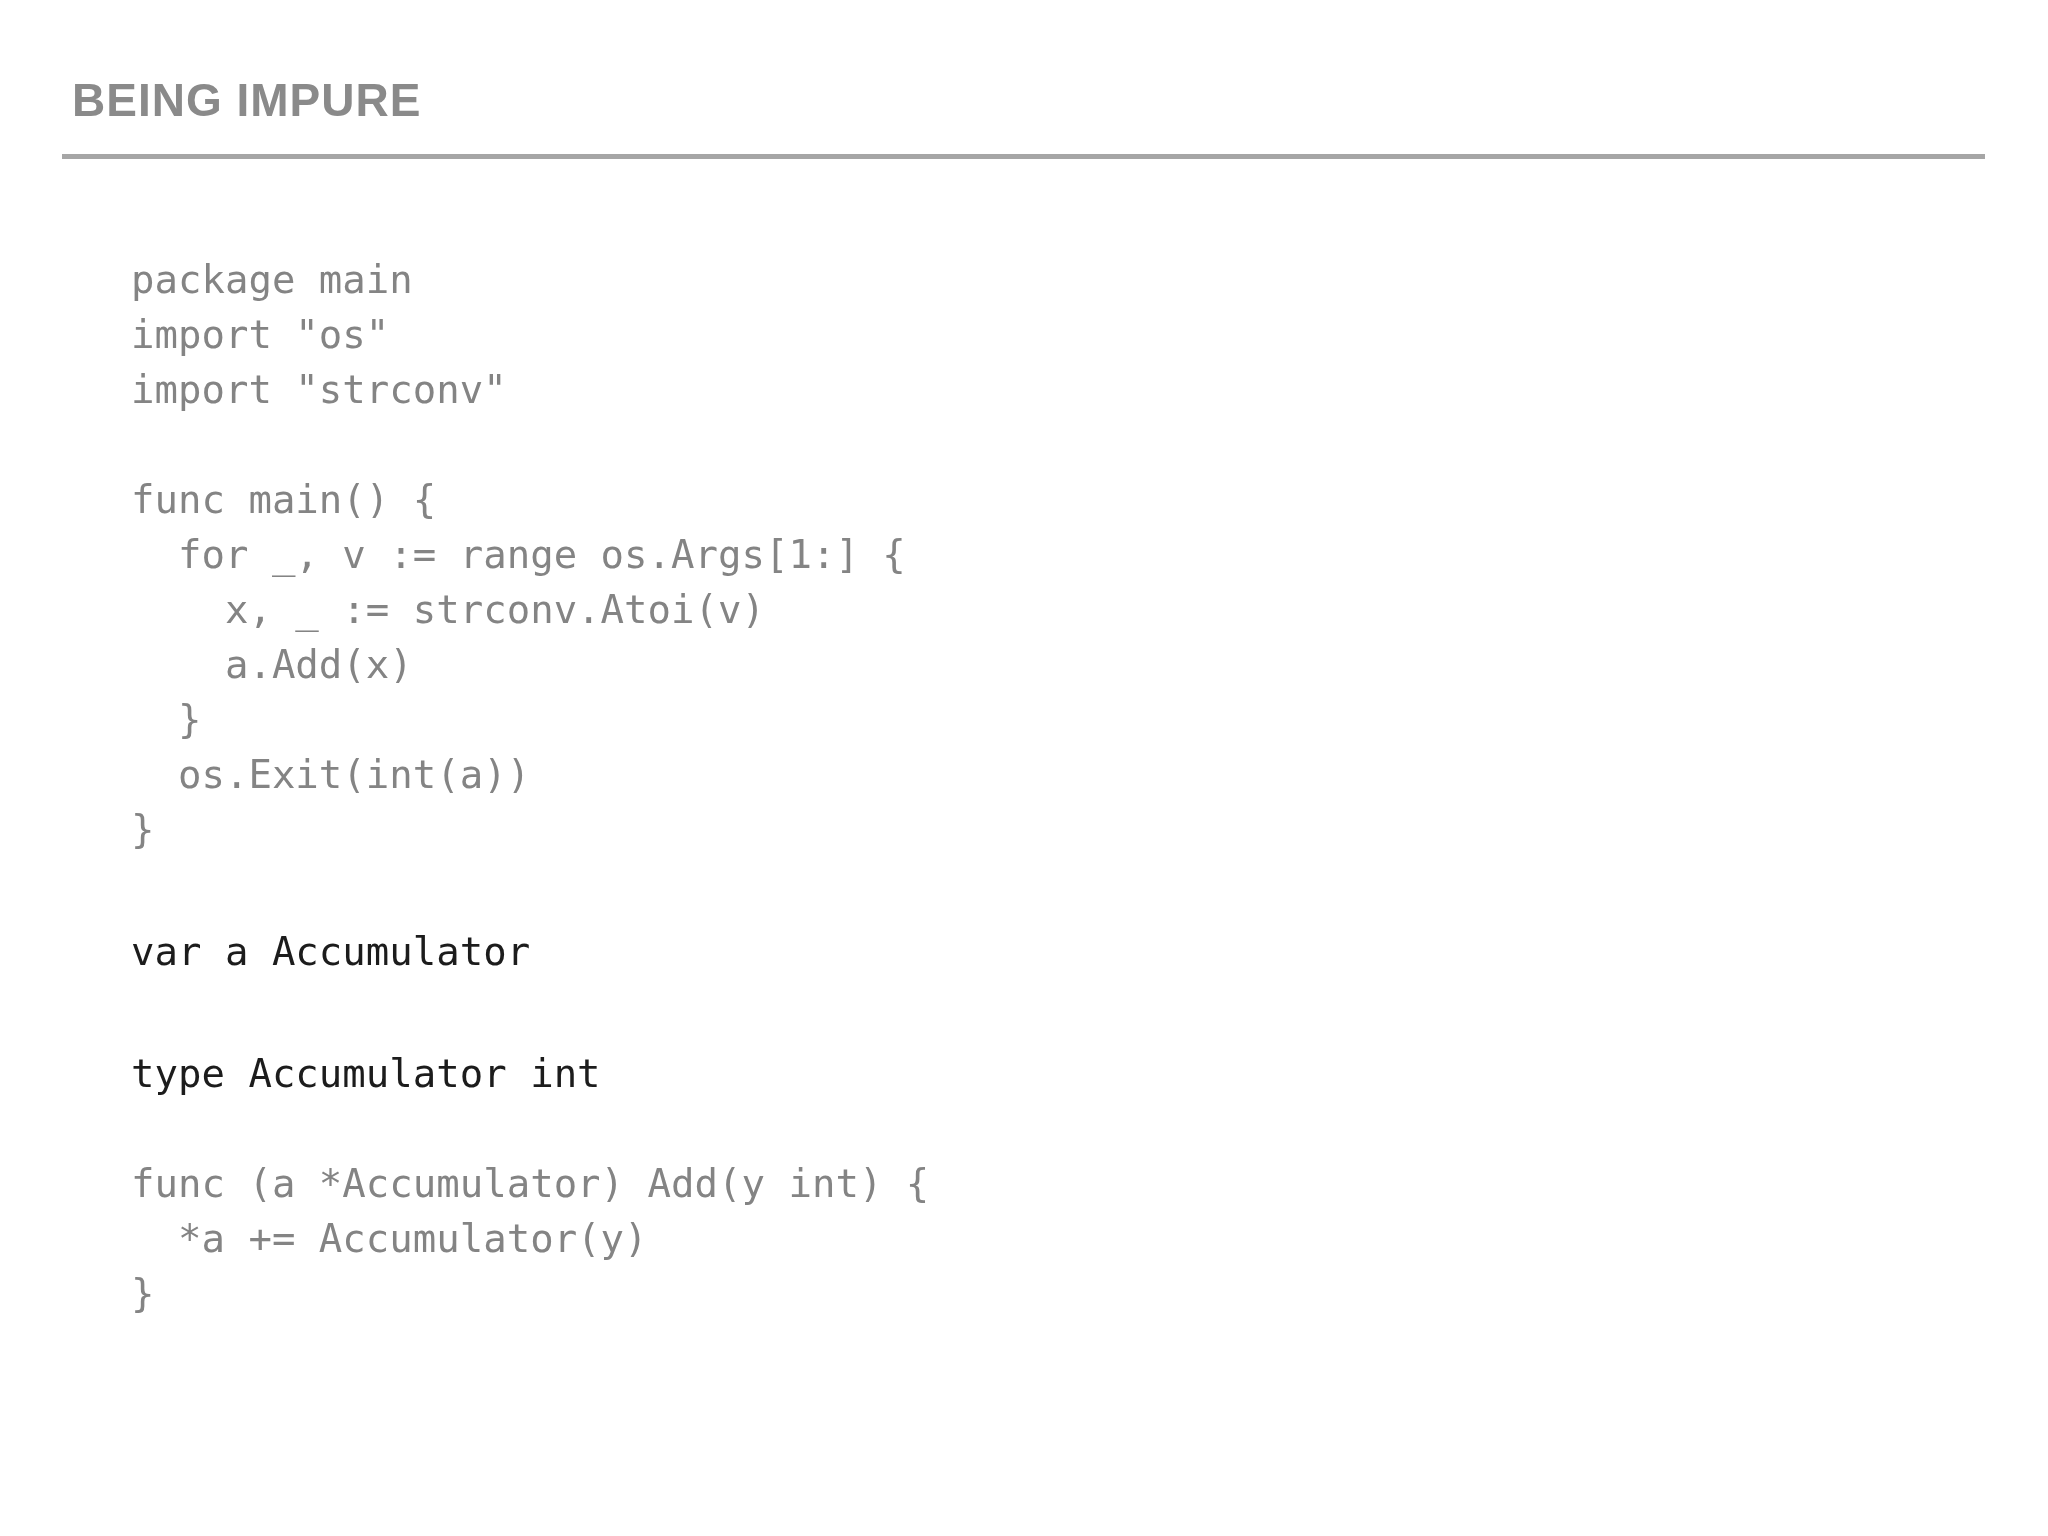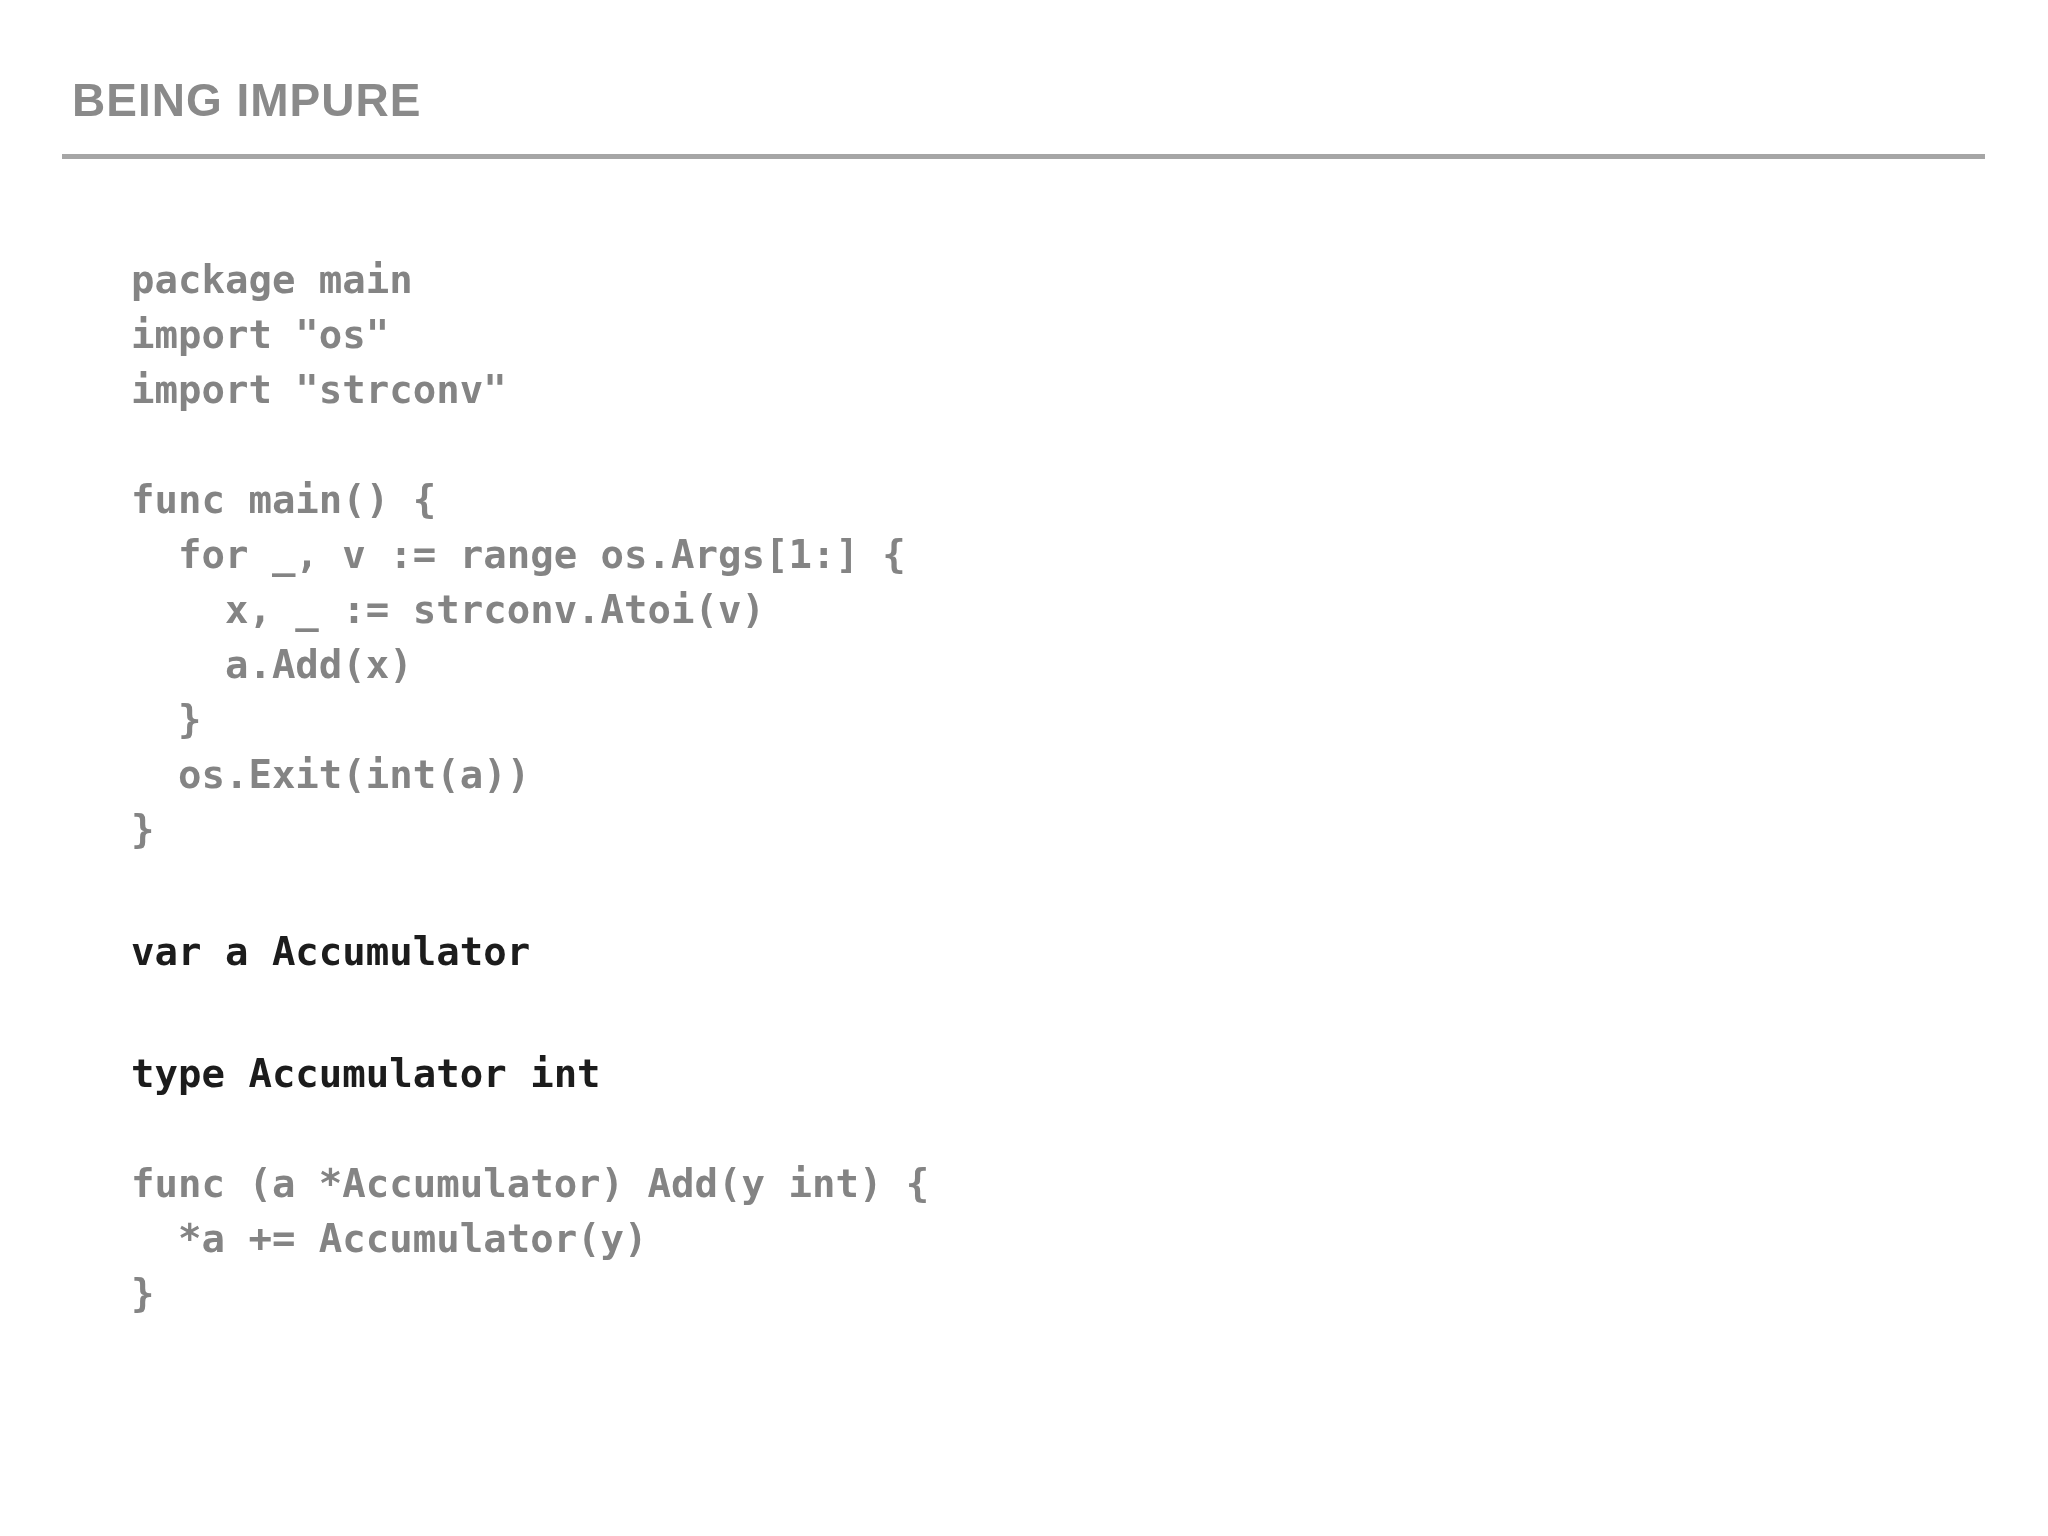--- a/index.html
+++ b/index.html
@@ -48,21 +48,20 @@
     left: 131px;
     top: 252px;
     font-family: "DejaVu Sans Mono", "Liberation Mono", monospace;
     font-size: 39px;
     line-height: 55px;
     color: var(--code-gray);
   }
   .code-line {
     height: 55px;
     white-space: pre;
-    font-weight: bold;
   }
   .code-line.emph {
     color: var(--code-emph);
     margin-top: 12px;
   }
 </style>
 </head>
 <body>
 
 <main class="slide">

